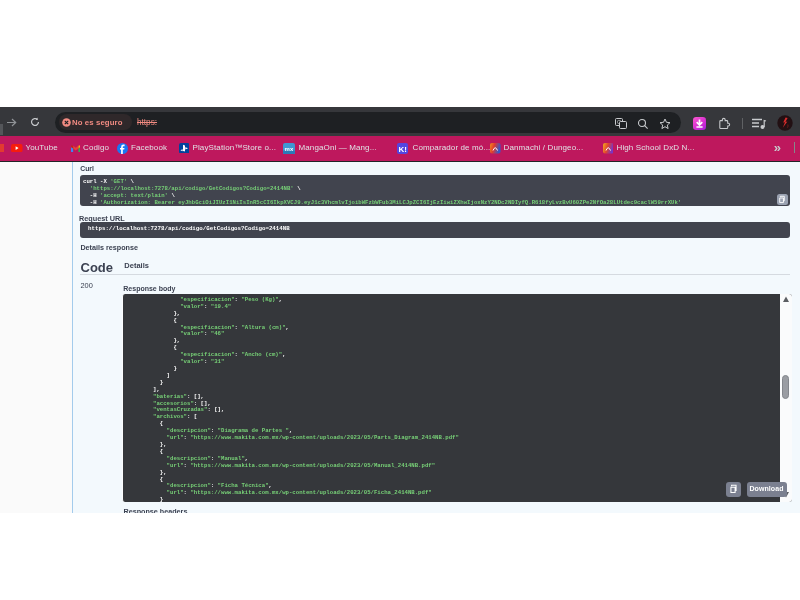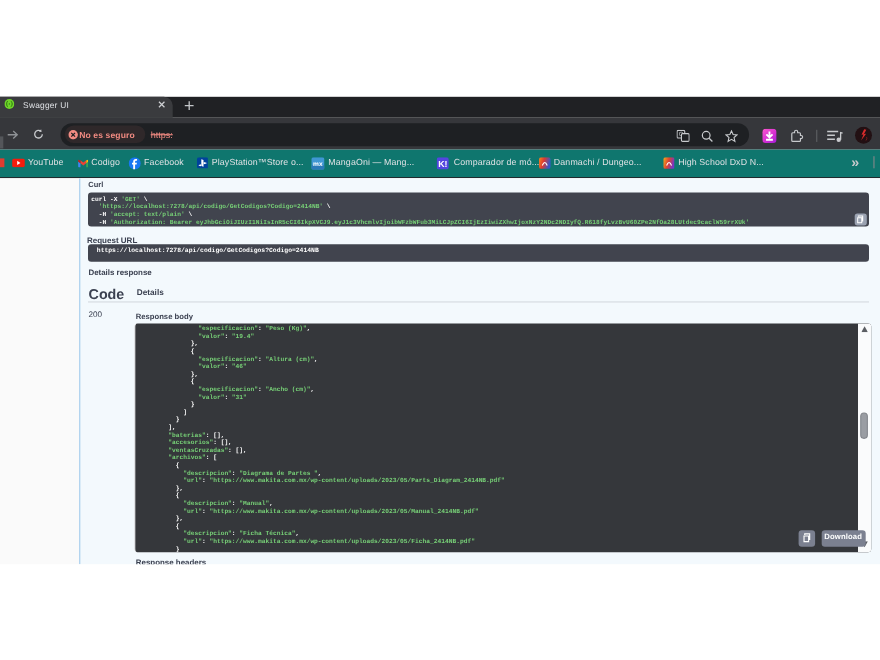--- a/index.html
+++ b/index.html
@@ -8,53 +8,37 @@
   #win { position:absolute; left:0; top:88px; width:800px; height:425px; }
   
   #tabstrip { position:absolute; left:0; top:0; width:800px; height:18.5px; background:#202124; }
   #tab { position:absolute; left:0; top:0; width:157px; height:18.5px; background:#3a3b3e; border-radius:0 8px 0 0; }
   #tabtitle { position:absolute; left:21px; top:3.2px; font-size:7.6px; color:#dfe1e5; letter-spacing:0.2px;}
   
   #toolbar { position:absolute; left:0; top:18.5px; width:800px; height:29.7px; background:#36373b; }
   #omnibox { position:absolute; left:55px; top:5px; width:626px; height:21px; background:#1e2023; border-radius:10.5px; }
   #chip { position:absolute; left:4px; top:2.6px; width:73px; height:15.8px; background:#2f282a; border-radius:8px; }
   
-  #bookmarks { position:absolute; left:0; top:48.2px; width:800px; height:26px; background:#0f766e; border-bottom:0.8px solid #232427;padding-left:13px; }
+  #bookmarks { position:absolute; left:0; top:48.2px; width:800px; height:26px; background:#be185d; border-bottom:0.8px solid #232427;padding-left:13px; }
   .bmtext { position:absolute; top:6.9px; font-size:8px; color:#e0e2e5; white-space:nowrap; letter-spacing:0.12px; }
   .bmicon { position:absolute; top:6.8px; }
   
   #content { position:absolute; left:0; top:74.2px; width:800px; height:350.8px; background:#fafafa; overflow:hidden; }
   #opblock { position:absolute; left:71.5px; top:0; width:728.5px; height:350.8px; background:#f3f9fd; border-left:1.5px solid #a3cbec; }
   .lbl { position:absolute; color:#3b4151; white-space:nowrap; }
   .codeblock { position:absolute; background:#41444e; border-radius:3px; overflow:hidden; }
   .sc { transform:scale(0.5); transform-origin:0 0; }
   pre { font-family:"Liberation Mono", monospace; color:#fff; }
   .g { color:#77d077; }
   .w { color:#ffffff; }
 </style>
 </head>
 <body>
 <div id="win">
 
-  <div id="tabstrip">
-    <div id="tab">
-      <svg class="abs" style="left:4px;top:2px" width="9" height="9" viewBox="0 0 9 9">
-        <circle cx="4.5" cy="4.5" r="4.5" fill="#6ed529"></circle>
-        <path d="M3.2 2.2 q-1 0 -1 1 v0.6 q0 0.7 -0.6 0.7 q0.6 0 0.6 0.7 v0.6 q0 1 1 1 M5.8 2.2 q1 0 1 1 v0.6 q0 0.7 0.6 0.7 q-0.6 0 -0.6 0.7 v0.6 q0 1 -1 1" stroke="#2b6b10" stroke-width="0.8" fill="none"></path>
-        <circle cx="4.5" cy="4.5" r="0.6" fill="#2b6b10"></circle>
-      </svg>
-      <span id="tabtitle">Swagger UI</span>
-      <svg class="abs" style="left:142.5px;top:3.2px" width="8" height="8" viewBox="0 0 8 8">
-        <path d="M1.5 1.5 L6.5 6.5 M6.5 1.5 L1.5 6.5" stroke="#cfd1d4" stroke-width="1.1"></path>
-      </svg>
-    </div>
-    <svg class="abs" style="left:167px;top:2.5px" width="10" height="10" viewBox="0 0 10 10">
-      <path d="M5 1 V9 M1 5 H9" stroke="#c3c6c9" stroke-width="1.2"></path>
-    </svg>
-  </div>
 
   <div id="toolbar">
     <div class="abs" style="left:0;top:17.5px;width:2.5px;height:10.5px;background:#54565a"></div>
     <svg class="abs" style="left:6px;top:11px" width="11" height="9" viewBox="0 0 11 9">
       <path d="M1 4.5 H9.5 M6 1 L9.7 4.5 L6 8" stroke="#8f9296" stroke-width="1.2" fill="none"></path>
     </svg>
     <svg class="abs" style="left:30px;top:10.5px" width="10" height="10" viewBox="0 0 11 11">
       <path d="M9.3 5.5 a3.8 3.8 0 1 1 -1.2 -2.8" stroke="#c8cacd" stroke-width="1.3" fill="none"></path>
       <path d="M8.2 0.6 L8.5 3.2 L5.9 2.9 Z" fill="#c8cacd"></path>
     </svg>

